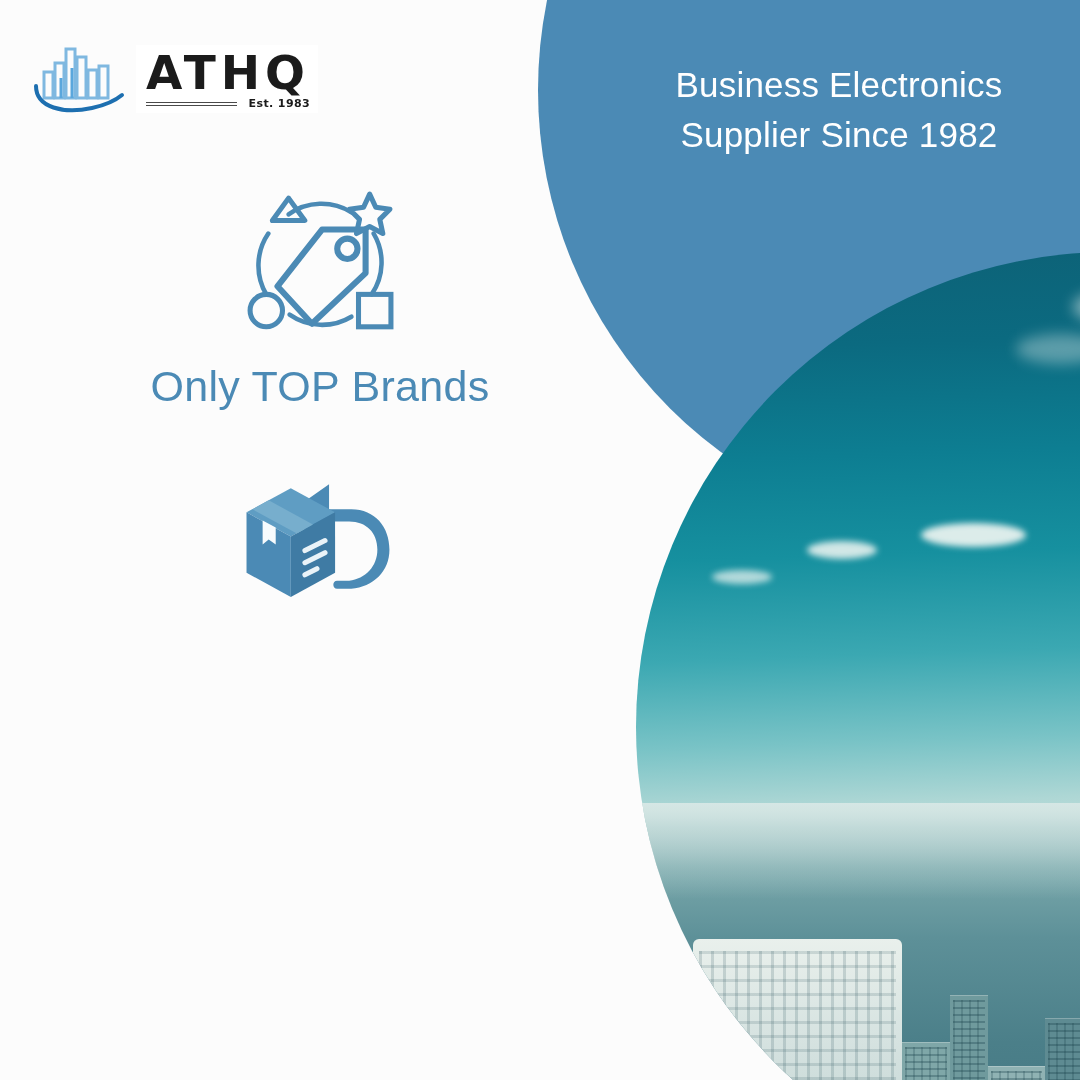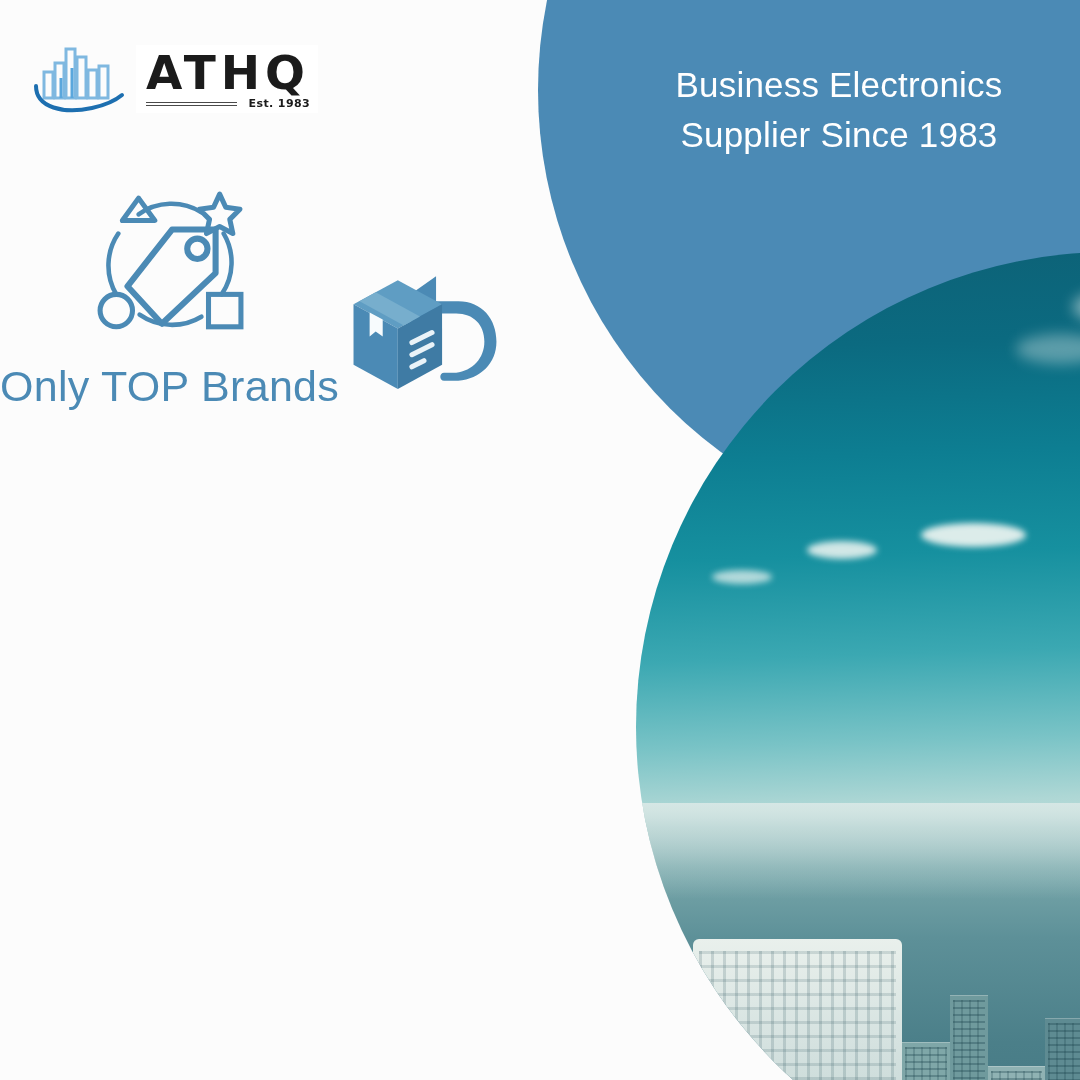--- a/index.html
+++ b/index.html
@@ -134,21 +134,21 @@
     font-family:"DejaVu Sans", sans-serif;
     font-size:11px; font-weight:700; color:#1b1b1b;
     letter-spacing:.4px; white-space:nowrap;
   }
 
   
   .features {
     position:absolute; z-index:4;
     left:0; top:190px;
     width:640px;
-    display:flex; flex-direction:row; align-items:center;
+    display:flex; flex-direction:column; align-items:center;
   }
   .feature { display:flex; flex-direction:column; align-items:center; }
   .feature + .feature { margin-top:46px; }
   .feature-icon { height:150px; display:flex; align-items:center; justify-content:center; }
   .feature-label {
     margin-top:22px;
     color:#4b8ab5;
     font-size:43px;
     font-weight:400;
     letter-spacing:.3px;
@@ -189,21 +189,21 @@
         <div class="bldg" style="left:33%;width:4%;height:52%;background:#6f9a9d;"></div>
         <div class="bldg" style="left:37%;width:6%;height:34%;background:#8fb2b3;"></div>
         <div class="bldg" style="left:43%;width:4%;height:46%;background:#5e8b92;"></div>
 
       </div>
     </div>
   </div>
 
   <div class="tagline">
     <div>Business Electronics</div>
-    <div>Supplier Since 1983</div>
+    <div>Supplier Since 1982</div>
   </div>
 
   <div class="logo">
     <span class="logo-mark">
       <svg viewBox="0 0 96 78" width="96" height="78" aria-hidden="true">
         <g fill="none" stroke="#7fb8e0" stroke-width="3">
           <rect x="14" y="32" width="9" height="26"></rect>
           <rect x="25" y="23" width="9" height="35"></rect>
           <rect x="36" y="9" width="9" height="49"></rect>
           <rect x="47" y="17" width="9" height="41"></rect>

